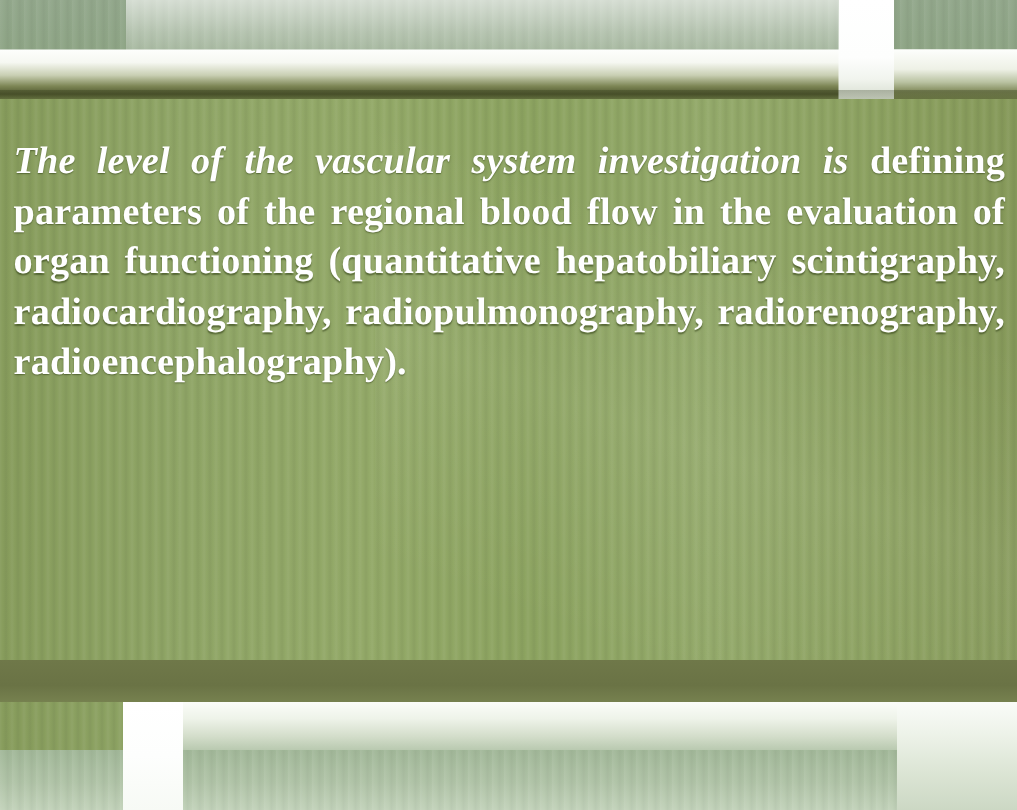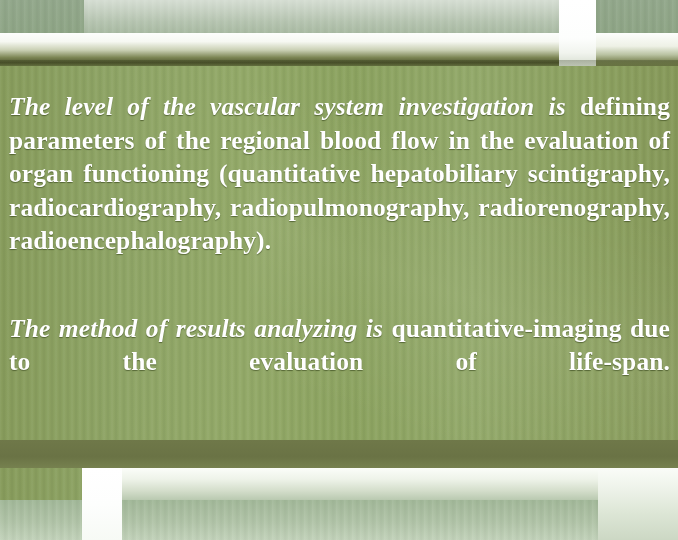--- a/index.html
+++ b/index.html
@@ -251,17 +251,16 @@
     <div class="bot-lightband"></div>
     <div class="bot-band-hi"></div>
     <div class="bot-rightpanel"></div>
     <div class="bot-whitebar"></div>
   </div>
 
   <div class="content">
 
     <p class="para"><span class="lead">The level of the vascular system investigation is </span><span>defining parameters of the regional blood flow in the evaluation of organ functioning (quantitative hepatobiliary scintigraphy, radiocardiography, radiopulmonography, radiorenography, radioencephalography).</span></p>
 
-    <p class="para"><span class="lead">The method of results analyzing is </span><span>quantitative-imaging due to the evaluation of life-span.</span></p>
 
   </div>
 
 </div>
 
 </body></html>

